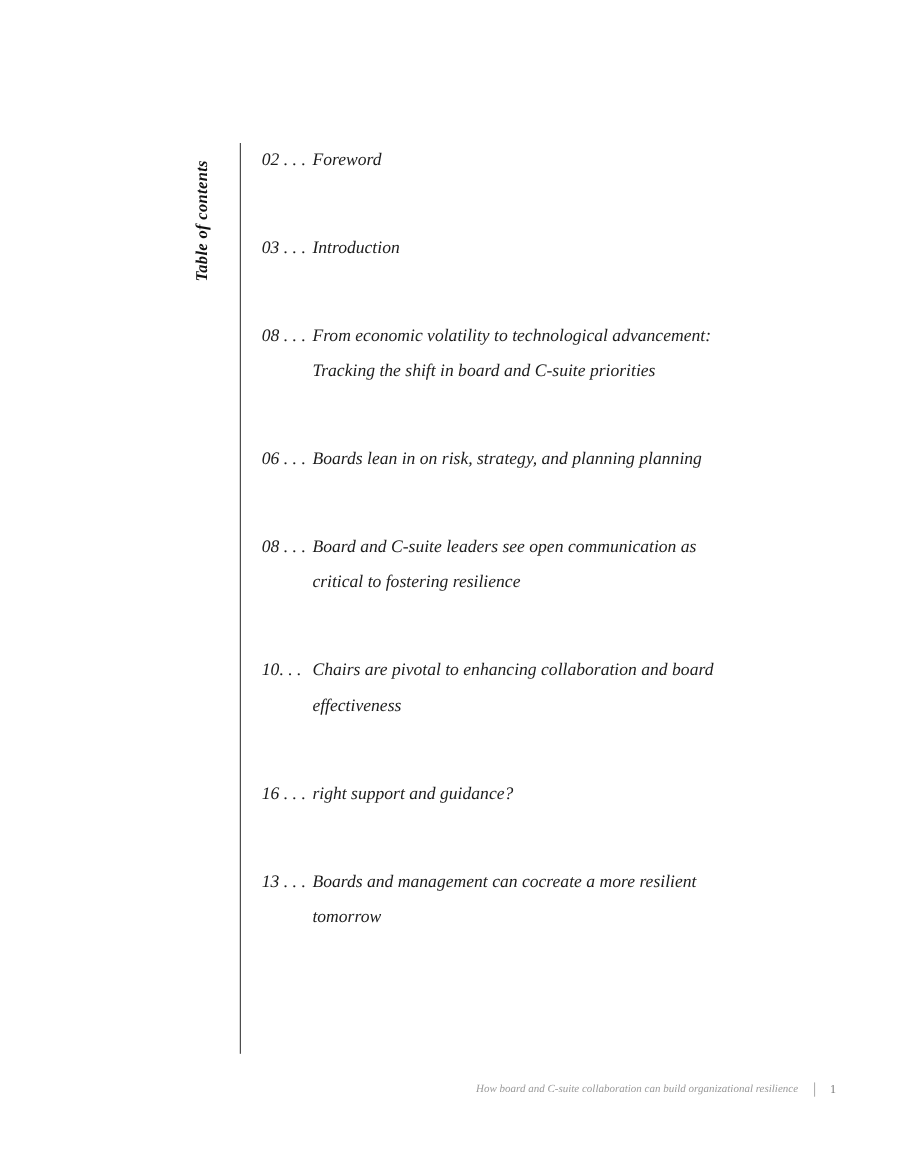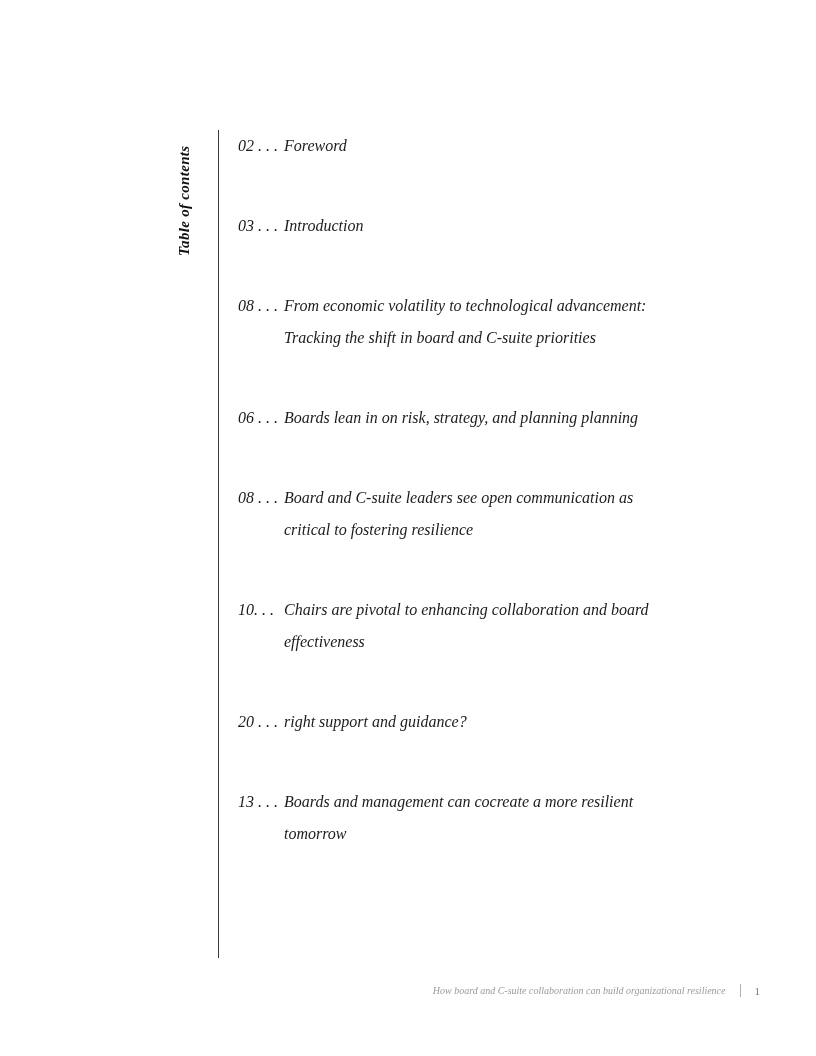--- a/index.html
+++ b/index.html
@@ -136,21 +136,21 @@
       </span>
     </div>
     <div class="toc-entry">
       <span class="toc-prefix">10. . .</span>
       <span class="toc-text">
         <span class="toc-line">Chairs are pivotal to enhancing collaboration and board</span>
         <span class="toc-line">effectiveness</span>
       </span>
     </div>
     <div class="toc-entry">
-      <span class="toc-prefix">20 . . .</span>
+      <span class="toc-prefix">16 . . .</span>
       <span class="toc-text">
         <span class="toc-line">right support and guidance?</span>
       </span>
     </div>
     <div class="toc-entry">
       <span class="toc-prefix">13 . . .</span>
       <span class="toc-text">
         <span class="toc-line">Boards and management can cocreate a more resilient</span>
         <span class="toc-line">tomorrow</span>
       </span>

